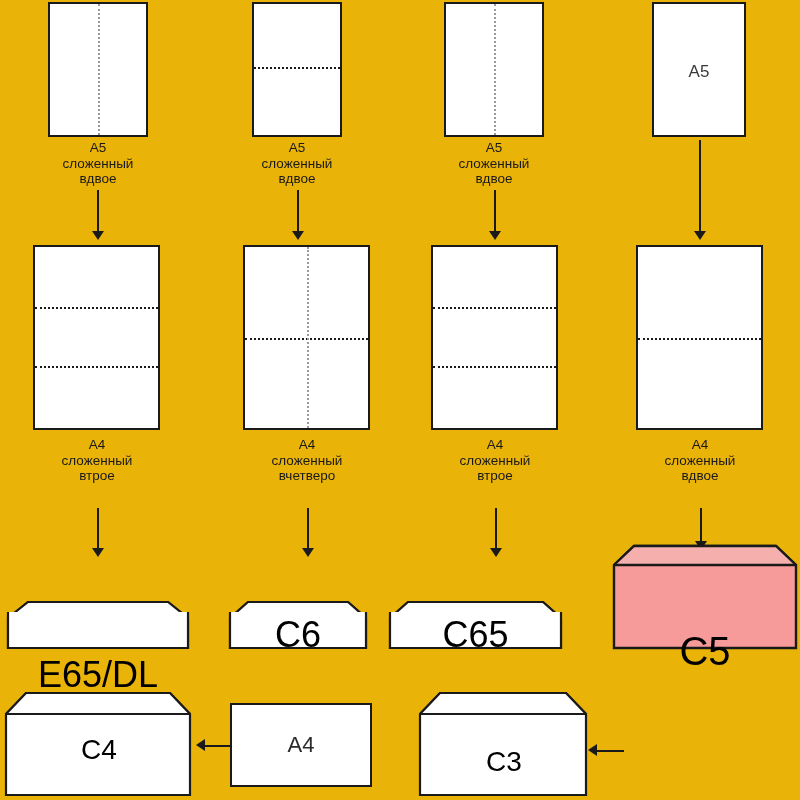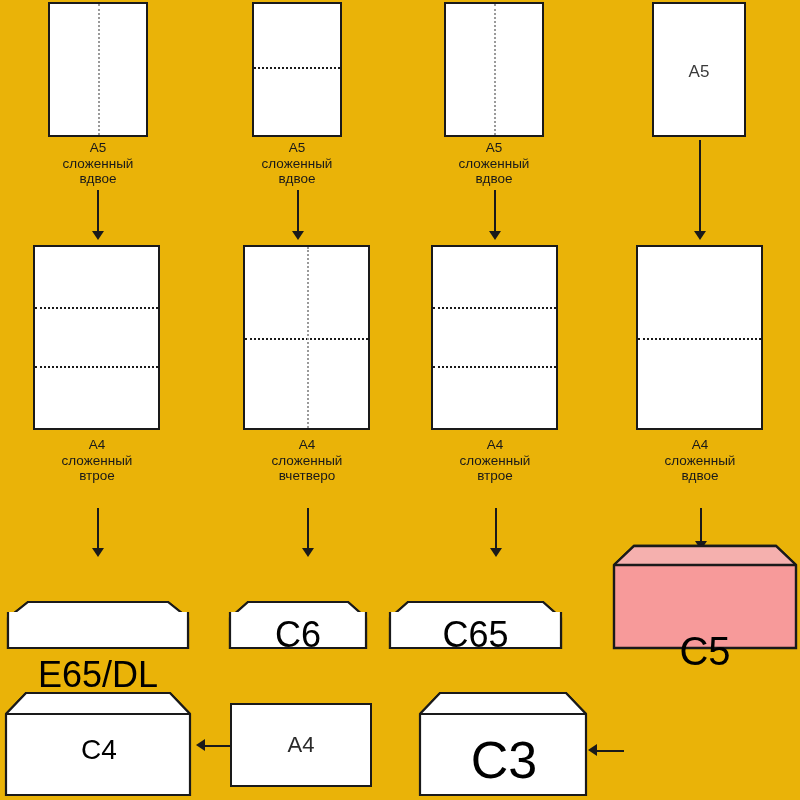--- a/index.html
+++ b/index.html
@@ -279,21 +279,21 @@
   </div>
 
   <div class="plain-box" style="left:230px; top:703px; width:142px; height:84px;">A4</div>
 
   <div class="envelope" style="left:418px; top:682px; width:172px; height:116px;">
     <svg width="172" height="116" viewBox="0 0 172 116">
       <path d="M2,32 L22,11 L148,11 L168,32 L168,113 L2,113 Z" fill="#ffffff" stroke="#1a1a1a" stroke-width="2.2"></path>
       <path d="M2,32 L22,11 L148,11 L168,32" fill="#ffffff" stroke="#1a1a1a" stroke-width="2.2"></path>
       <path d="M2,32 L168,32" stroke="#1a1a1a" stroke-width="2.2" fill="none"></path>
     </svg>
-    <div class="env-text" style="top:48px; font-size:52px;">C3</div>
+    <div class="env-text" style="top:64px; font-size:28px;">C3</div>
   </div>
 
   <div class="arrow-left" style="left:588px; top:750px; width:36px;">
     <div class="shaft"></div>
     <div class="head"></div>
   </div>
 
 
 </div>
 

